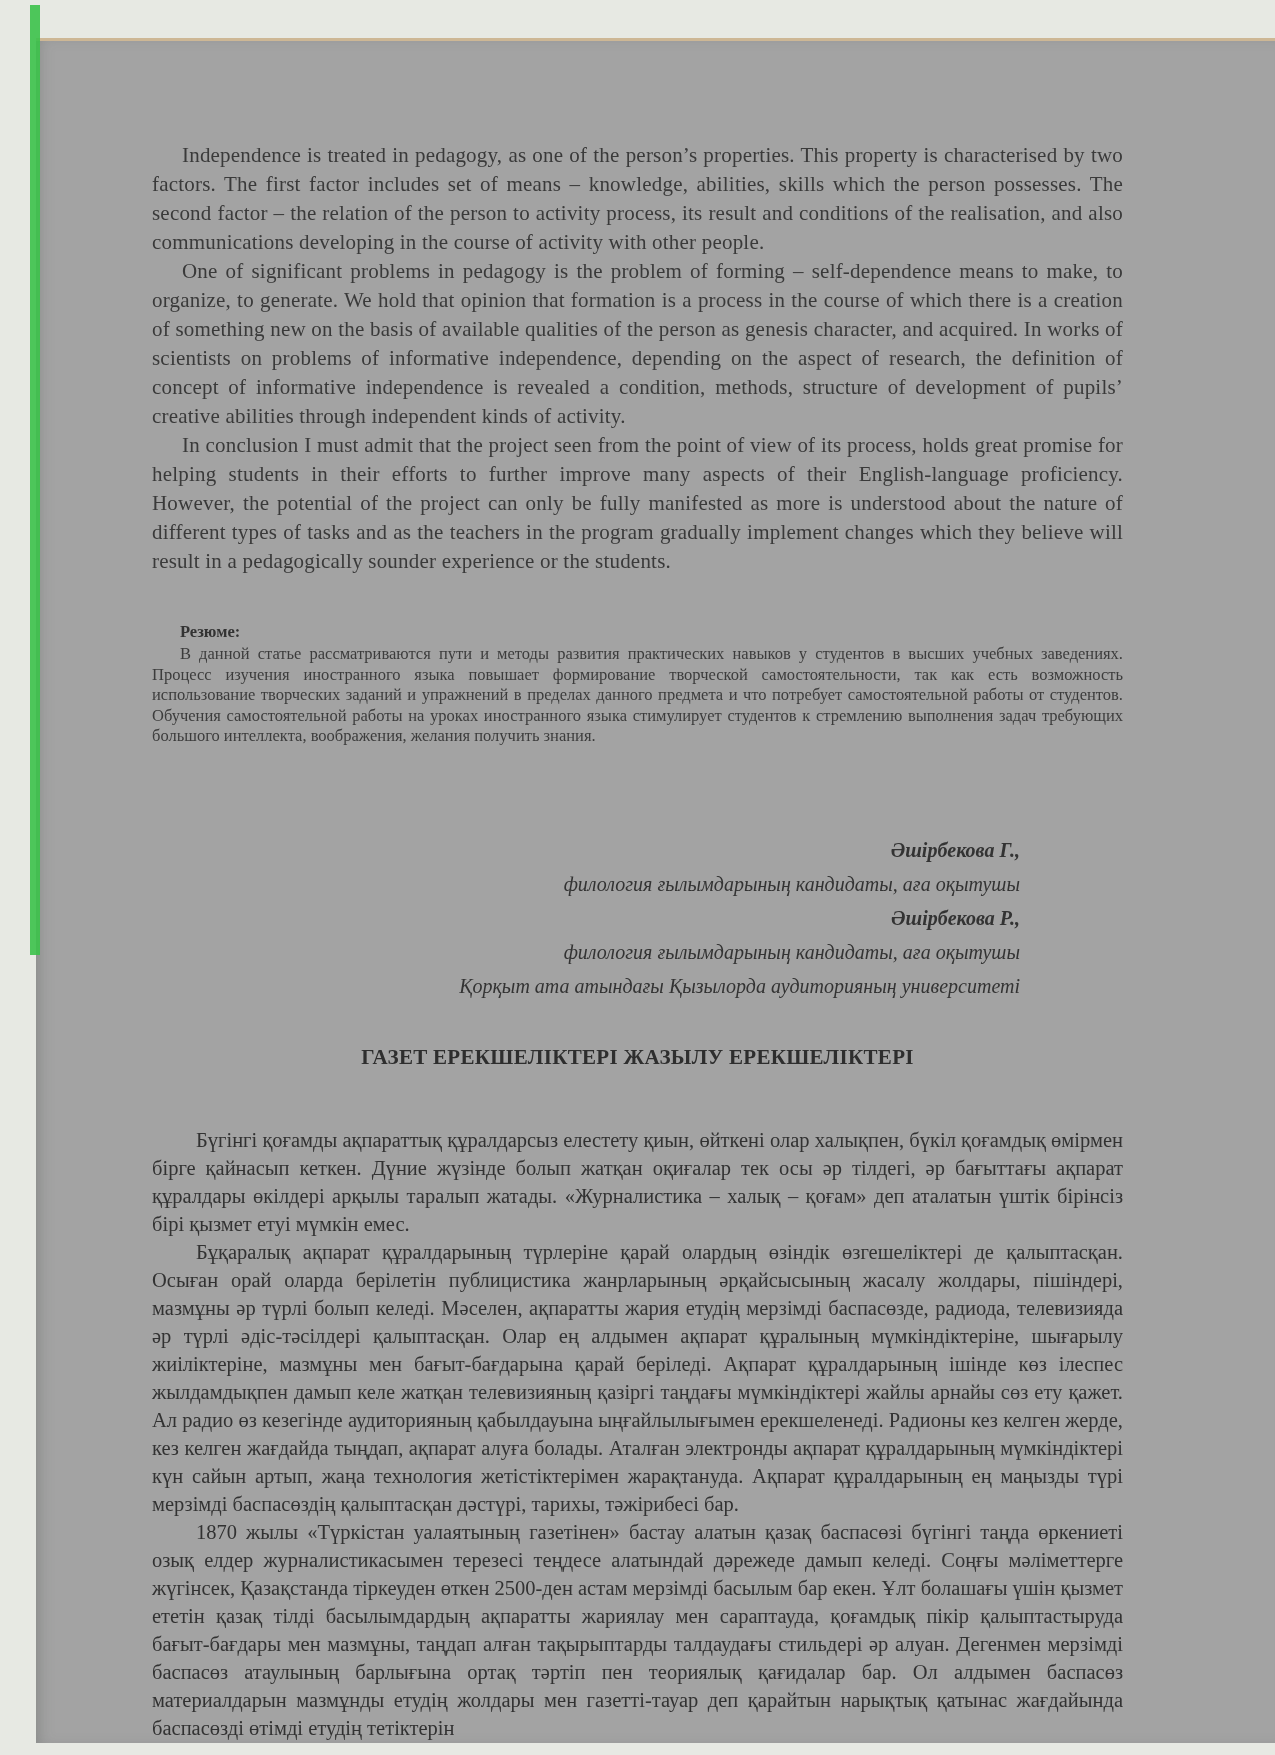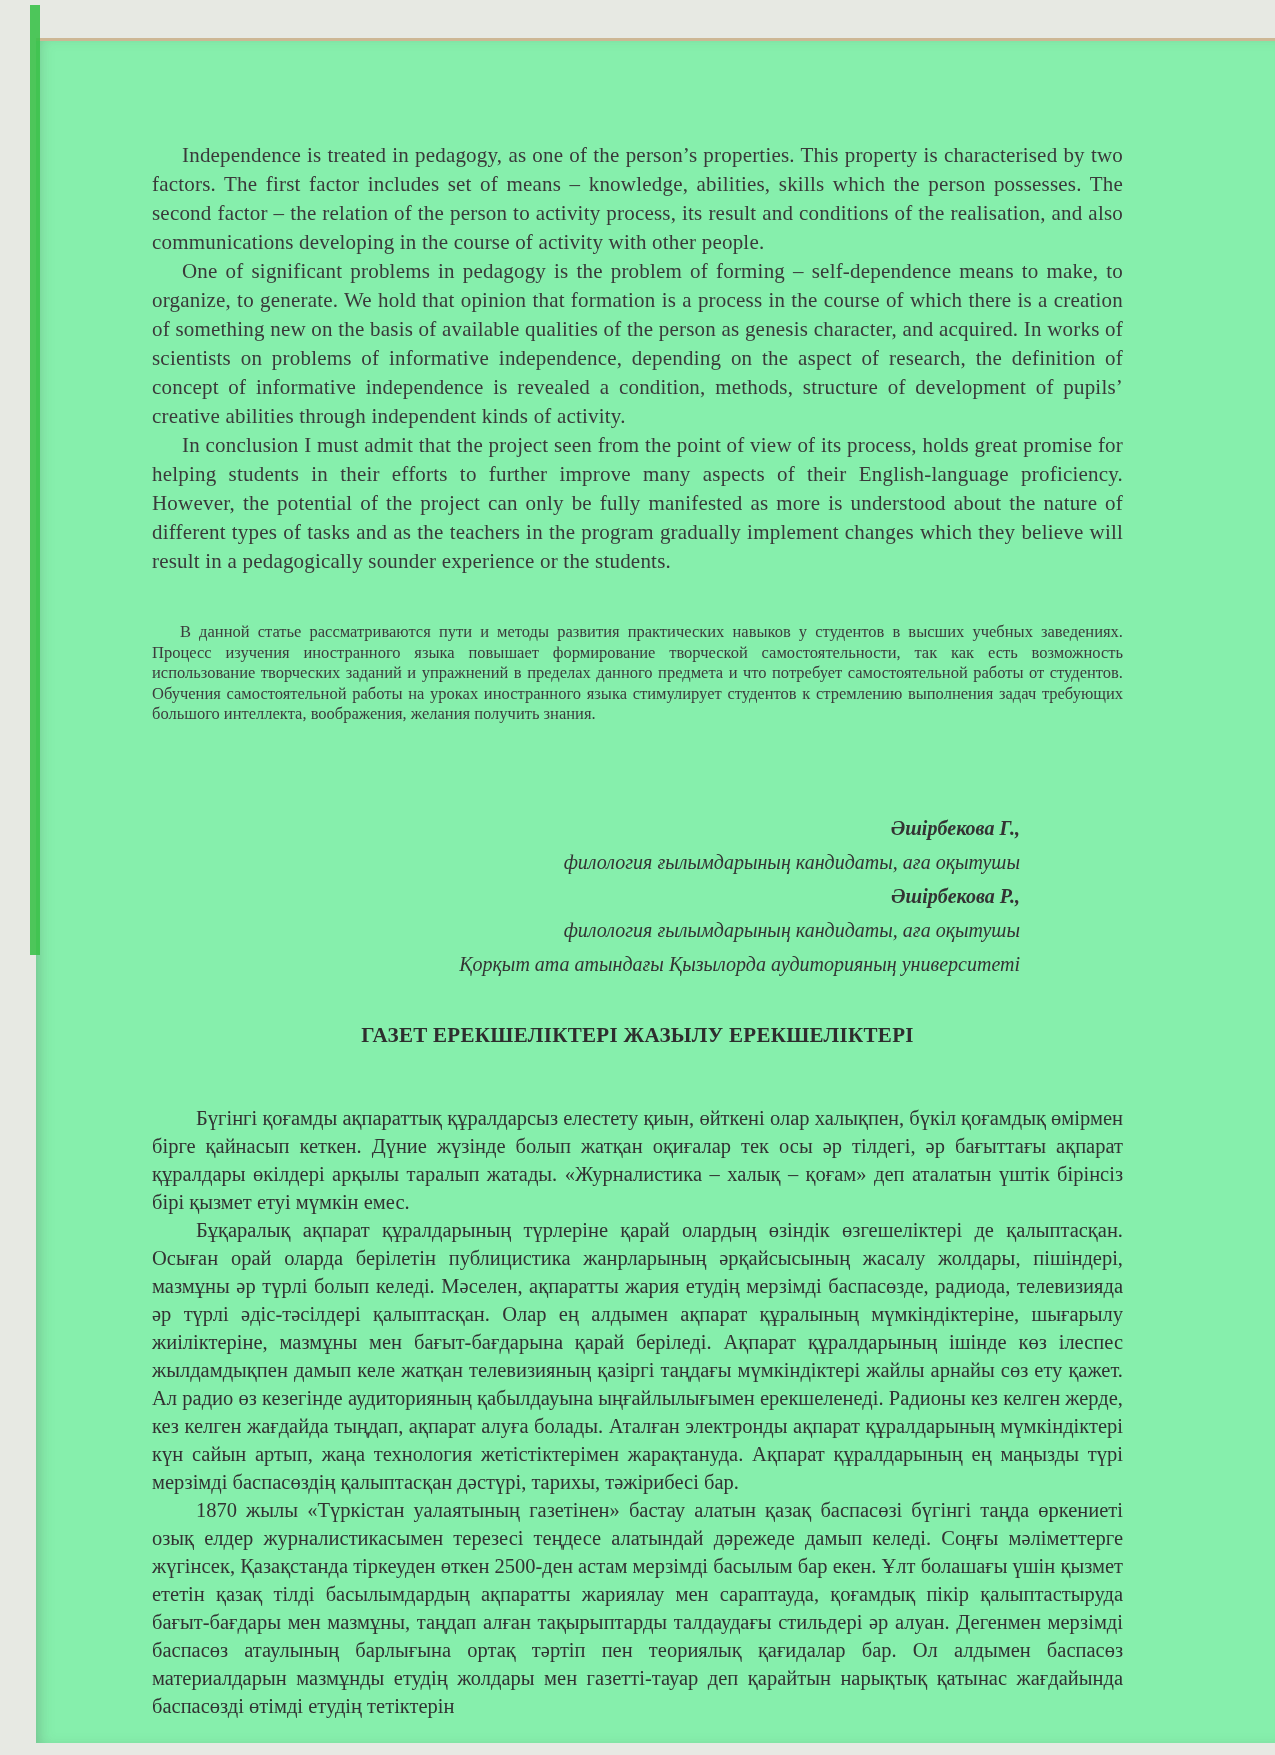--- a/index.html
+++ b/index.html
@@ -18,21 +18,21 @@
     position: absolute;
     inset: 0;
   }
   
   .page {
     position: absolute;
     left: 36px;
     top: 38px;
     right: 0;
     bottom: 12px;
-    background: #86efac;
+    background: #a3a3a3;
     border-top: 3px solid #cdb795;
     box-shadow: inset 9px 0 16px -8px rgba(70,75,70,0.35);
   }
   
   .artifact-strip {
     position: absolute;
     left: 30px;
     top: 5px;
     width: 10px;
     height: 950px;
@@ -124,20 +124,21 @@
   <div class="page">
     <div class="content">
 
       <section class="english">
         <p>Independence is treated in pedagogy, as one of the person’s properties. This property is characterised by two factors. The first factor includes set of means – knowledge, abilities, skills which the person possesses. The second factor – the relation of the person to activity process, its result and conditions of the realisation, and also communications developing in the course of activity with other people.</p>
         <p>One of significant problems in pedagogy is the problem of forming – self-dependence means to make, to organize, to generate. We hold that opinion that formation is a process in the course of which there is a creation of something new on the basis of available qualities of the person as genesis character, and acquired. In works of scientists on problems of informative independence, depending on the aspect of research, the definition of concept of informative independence is revealed a condition, methods, structure of development of pupils’ creative abilities through independent kinds of activity.</p>
         <p>In conclusion I must admit that the project seen from the point of view of its process, holds great promise for helping students in their efforts to further improve many aspects of their English-language proficiency. However, the potential of the project can only be fully manifested as more is understood about the nature of different types of tasks and as the teachers in the program gradually implement changes which they believe will result in a pedagogically sounder experience or the students.</p>
       </section>
 
       <section class="resume">
+        <p class="resume-heading">Резюме:</p>
         <p class="resume-body">В данной статье рассматриваются пути и методы развития практических навыков у студентов в высших учебных заведениях. Процесс изучения иностранного языка повышает формирование творческой самостоятельности, так как есть возможность использование творческих заданий и упражнений в пределах данного предмета и что потребует самостоятельной работы от студентов. Обучения самостоятельной работы на уроках иностранного языка стимулирует студентов к стремлению выполнения задач требующих большого интеллекта, воображения, желания получить знания.</p>
       </section>
 
       <div class="authors">
         <p class="author-name">Әшірбекова Г.,</p>
         <p class="author-role">филология ғылымдарының кандидаты, аға оқытушы</p>
         <p class="author-name">Әшірбекова Р.,</p>
         <p class="author-role">филология ғылымдарының кандидаты, аға оқытушы</p>
         <p class="author-affiliation">Қорқыт ата атындағы Қызылорда аудиторияның университеті</p>
       </div>

